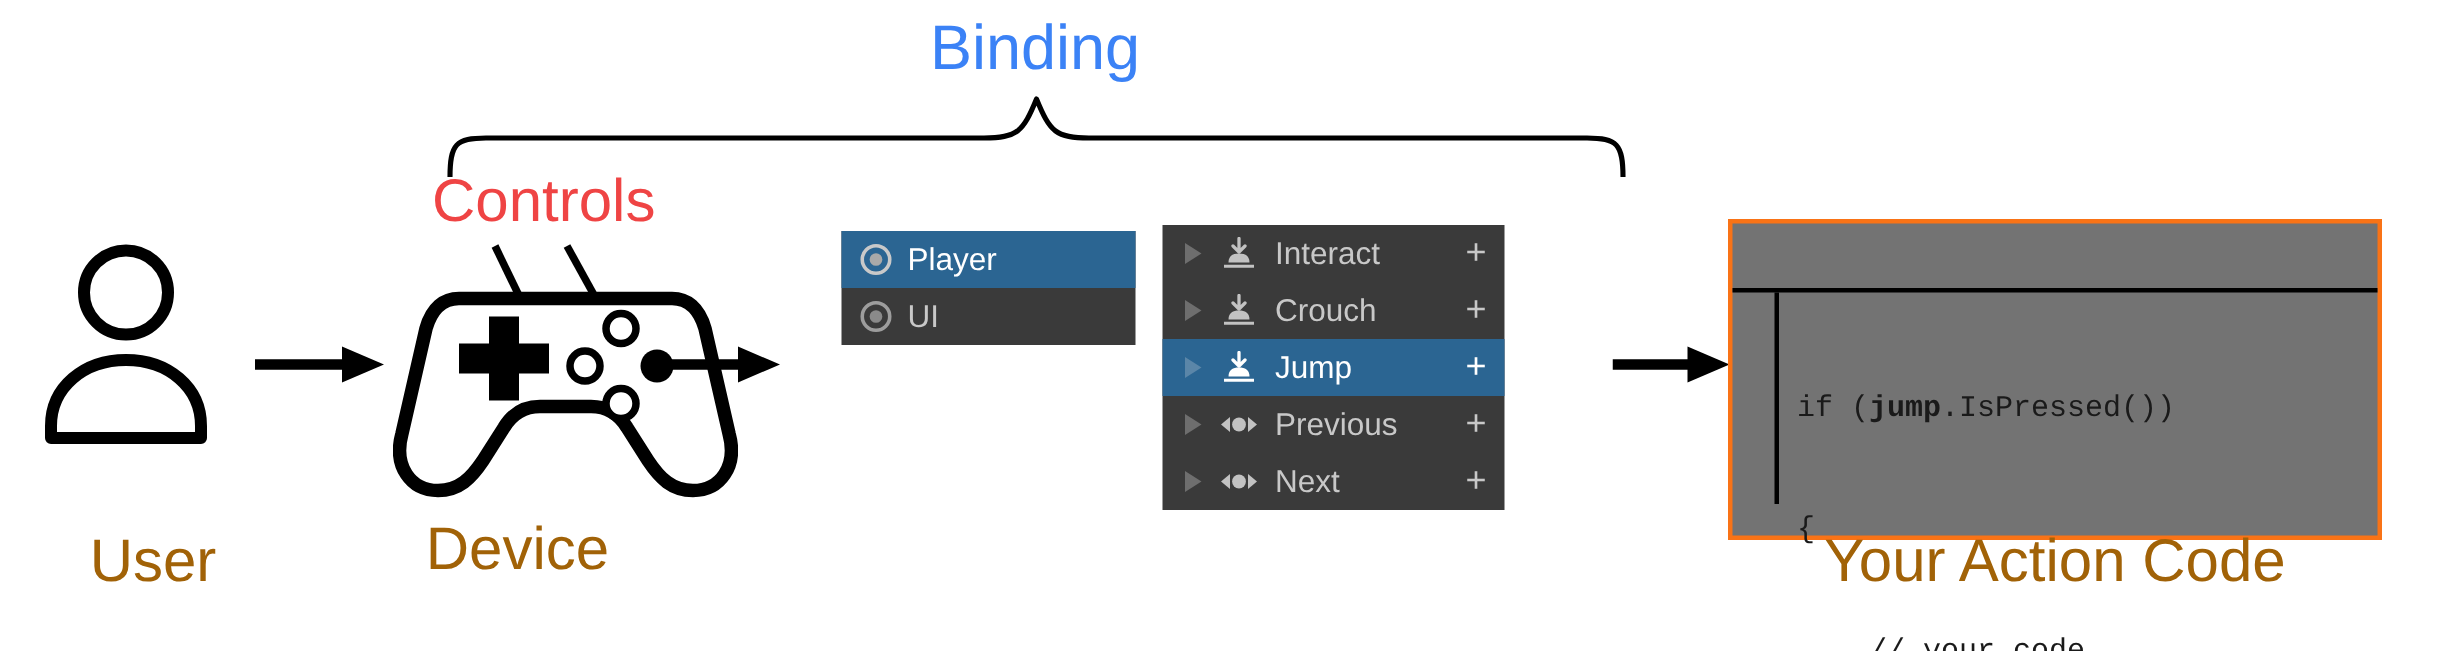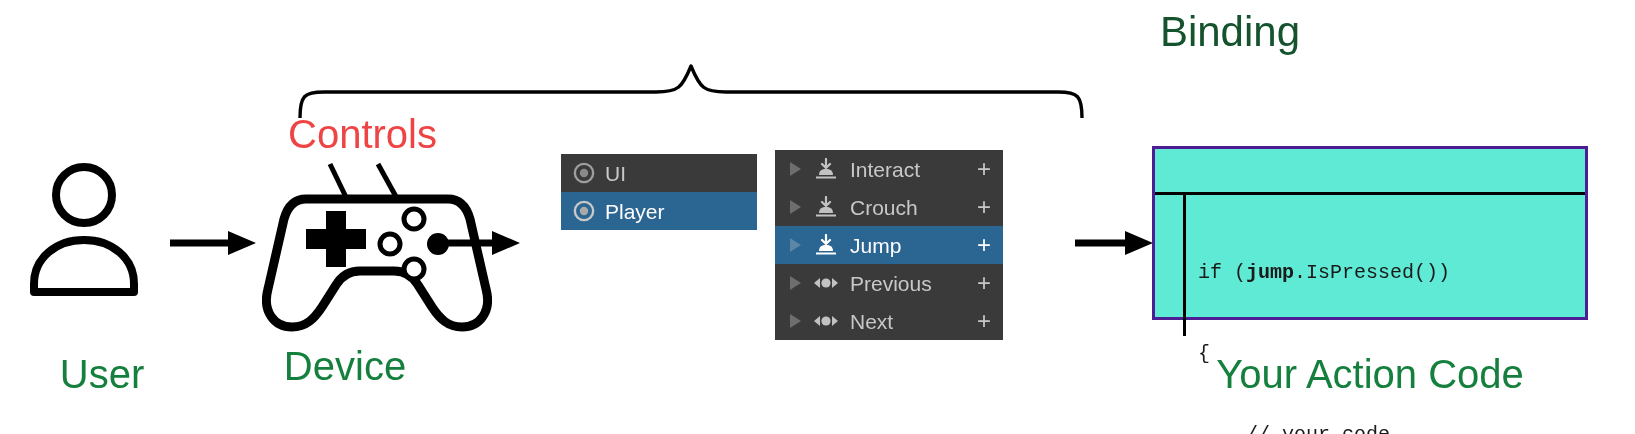--- a/index.html
+++ b/index.html
@@ -16,25 +16,26 @@
     width: 1635px;
     height: 434px;
     background: #ffffff;
     overflow: hidden;
   }
   .abs { position: absolute; }
 
   
   #binding-title {
     left: 0; top: 8px; width: 1300px;
-    text-align: right;
+    text-align: center;
     font-size: 42px;
-    color: #14532d;
+    color: #3b82f6;
     letter-spacing: 0px;
     font-family: "Liberation Sans", sans-serif;
+    padding-left: 40px;
   }
   #binding-brace { left: 296px; top: 62px; }
 
   
   #controls-label {
     left: 288px; top: 112px;
     font-size: 40px;
     color: #ef4444;
     white-space: nowrap;
   }
@@ -106,24 +107,24 @@
     font-size: 24px;
     line-height: 1;
     color: #c8c8c8;
     font-family: "Liberation Sans", sans-serif;
   }
   .row.selected .plus { color: #ffffff; }
 
   
   #code-window {
     left: 1152px; top: 146px;
-    width: 436px; height: 174px;
-    border: 3px solid #4c1d95;
-    box-sizing: border-box;
-    background: #5eead4;
+    width: 436px; height: 214px;
+    border: 3px solid #f97316;
+    box-sizing: border-box;
+    background: #737373;
   }
   #code-titlebar {
     height: 46px;
     border-bottom: 3px solid #000;
     box-sizing: border-box;
   }
   #code-body {
     display: flex;
     height: 141px;
     box-sizing: border-box;
@@ -141,21 +142,21 @@
     font-size: 20px;
     line-height: 27px;
     color: #1a1a1a;
     white-space: pre;
   }
   #code-text b { font-weight: bold; }
 
   
   .caption {
     font-size: 40px;
-    color: #15803d;
+    color: #a16207;
     text-align: center;
     white-space: nowrap;
     font-family: "Liberation Sans", sans-serif;
   }
   #cap-user   { left: 0px;    top: 352px; width: 204px; }
   #cap-device { left: 232px;  top: 344px; width: 226px; }
   #cap-map    { left: 540px;  top: 352px; width: 508px; }
   #cap-code   { left: 1100px; top: 352px; width: 540px; }
 </style>
 </head>
@@ -216,33 +217,33 @@
   </div>
 
   <div class="abs" id="arrow-device-map">
     <svg width="90" height="30" viewBox="0 0 90 30" xmlns="http://www.w3.org/2000/svg">
       <line x1="0" y1="15" x2="64" y2="15" stroke="#000" stroke-width="7"></line>
       <polygon points="60,3 88,15 60,27" fill="#000"></polygon>
     </svg>
   </div>
 
   <div class="abs panel" id="actionmap-panel">
-    <div class="row">
-      <svg class="am-icon" viewBox="0 0 24 24" xmlns="http://www.w3.org/2000/svg">
-        <circle cx="12" cy="12" r="10" fill="none" stroke="#9d9d9d" stroke-width="2.6"></circle>
-        <circle cx="12" cy="12" r="4.6" fill="#8a8a8a"></circle>
-      </svg>
-      <span class="am-label">UI</span>
-    </div>
     <div class="row selected">
       <svg class="am-icon" viewBox="0 0 24 24" xmlns="http://www.w3.org/2000/svg">
         <circle cx="12" cy="12" r="10" fill="none" stroke="#c9c9c9" stroke-width="2.6"></circle>
         <circle cx="12" cy="12" r="4.6" fill="#a9a9a9"></circle>
       </svg>
       <span class="am-label">Player</span>
+    </div>
+    <div class="row">
+      <svg class="am-icon" viewBox="0 0 24 24" xmlns="http://www.w3.org/2000/svg">
+        <circle cx="12" cy="12" r="10" fill="none" stroke="#9d9d9d" stroke-width="2.6"></circle>
+        <circle cx="12" cy="12" r="4.6" fill="#8a8a8a"></circle>
+      </svg>
+      <span class="am-label">UI</span>
     </div>
   </div>
 
   <div class="abs panel" id="actions-panel">
 
     <div class="row">
       <svg class="foldout" viewBox="0 0 20 20" xmlns="http://www.w3.org/2000/svg">
         <polygon points="5,3 16,10 5,17" fill="#6e6e6e"></polygon>
       </svg>
       <svg class="act-icon" viewBox="0 0 26 22" xmlns="http://www.w3.org/2000/svg">

